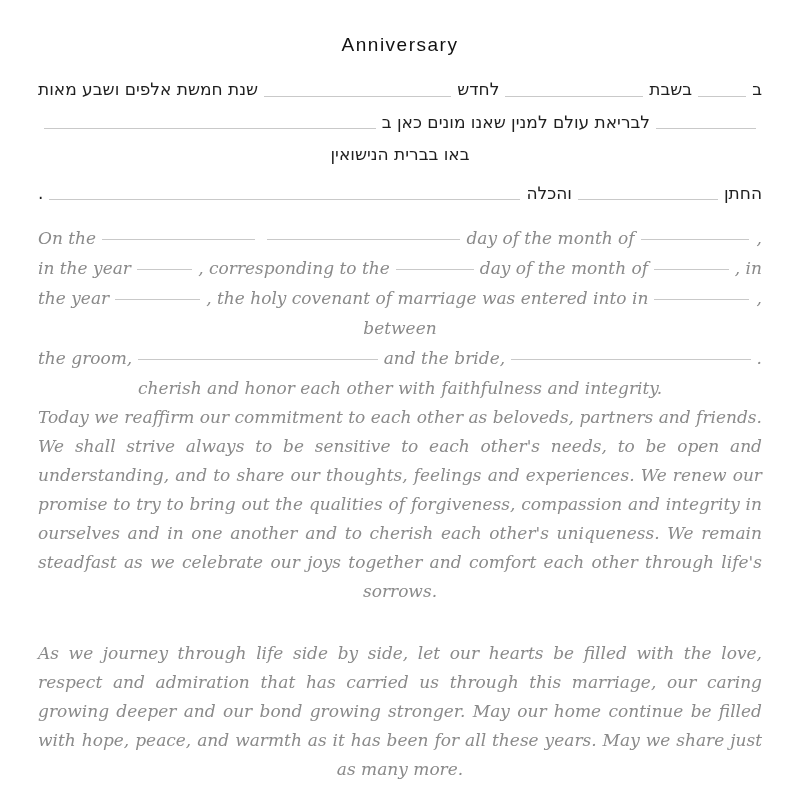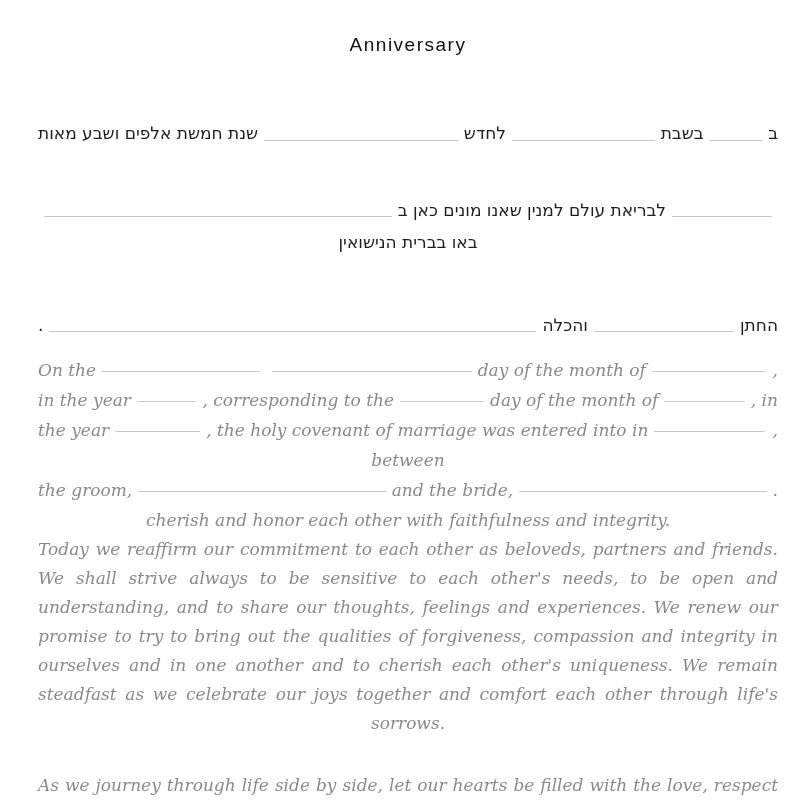--- a/index.html
+++ b/index.html
@@ -2,21 +2,21 @@
 <html><head>
 <meta charset="utf-8">
 <style>
   html, body { margin: 0; padding: 0; background: #ffffff; }
   .page {
     position: relative;
     width: 800px;
     height: 800px;
     box-sizing: border-box;
     background: #ffffff;
-    padding: 30px 22px 0 38px;
+    padding: 30px 38px 0 38px;
     overflow: hidden;
     font-family: "DejaVu Serif", serif;
   }
   
   .title {
     text-align: center;
     font-family: "Liberation Sans", sans-serif;
     font-size: 19px;
     letter-spacing: 1.5px;
     color: #111111;
@@ -28,21 +28,21 @@
     font-family: "DejaVu Sans", sans-serif;
     font-size: 17px;
     color: #1f1f1f;
     margin-bottom: 20px;
   }
   .heb-row {
     display: flex;
     align-items: flex-end;
     margin-bottom: 13px;
   }
-  .heb-row .txt { white-space: nowrap; line-height: 1.15; margin-top: 44px; }
+  .heb-row .txt { white-space: nowrap; line-height: 1.15; }
   .heb-center { text-align: center; margin-bottom: 19px; line-height: 1.15; }
   
   .blank {
     display: inline-block;
     border-bottom: 1px solid #c9c9c9;
     height: 5px;
     margin: 0 6px 3px 6px;
   }
   .grow1 { flex-grow: 1; }
   .grow14 { flex-grow: 1.4; }

